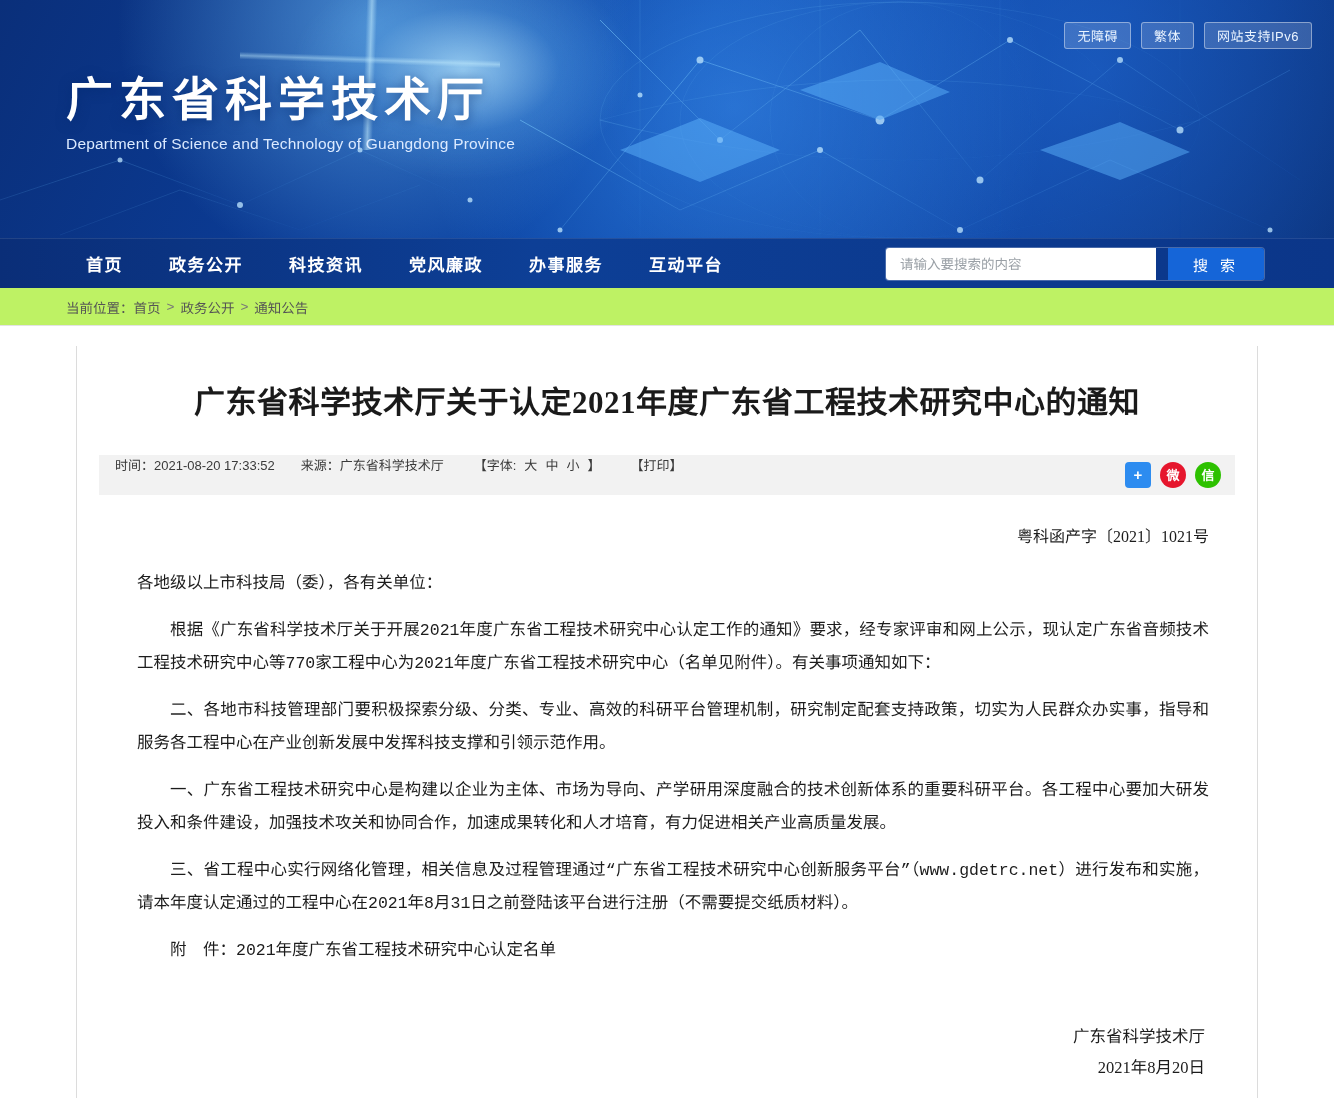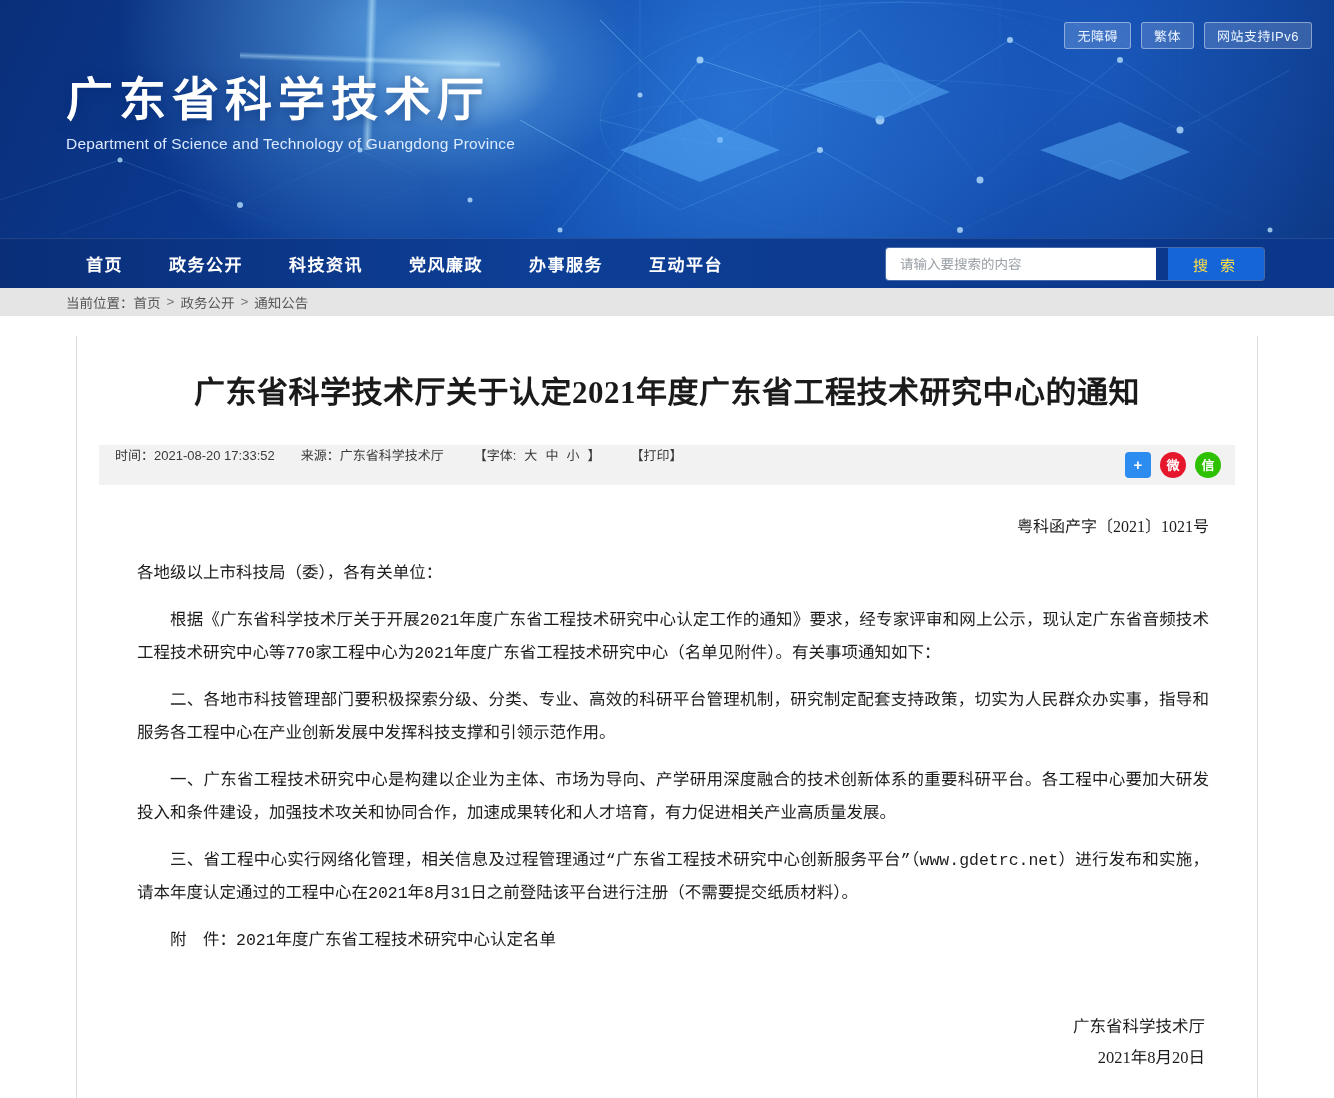--- a/index.html
+++ b/index.html
@@ -121,31 +121,31 @@
     padding: 0 14px;
     font-size: 13.5px;
     color: #333;
     font-family: "Liberation Sans", sans-serif;
   }
   .search-input::placeholder { color: #9aa0a6; }
   .search-btn {
     width: 96px;
     border: none;
     background: #1565d8;
-    color: #fde047;
+    color: #ffffff;
     font-size: 15px;
     letter-spacing: 4px;
     cursor: pointer;
     font-family: "Liberation Sans", sans-serif;
   }
 
   
   .crumbbar {
-    height: 28px;
-    background: #e5e5e5;
+    height: 38px;
+    background: #bef264;
     border-bottom: 1px solid #e3e3e3;
     display: flex;
     align-items: center;
     padding-left: 66px;
     font-size: 13.5px;
     color: #555;
   }
   .crumbbar a { color: #555; text-decoration: none; }
   .crumbbar .sep { margin: 0 6px; color: #777; }
 

